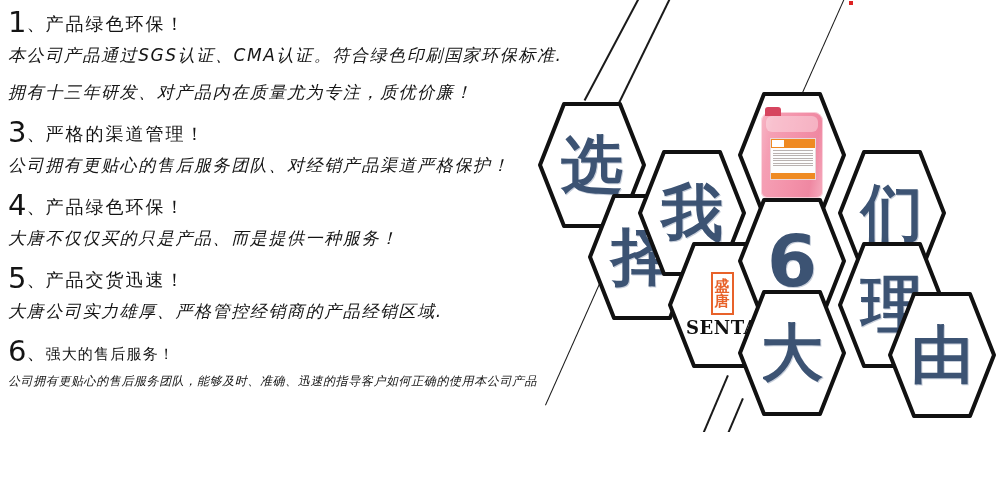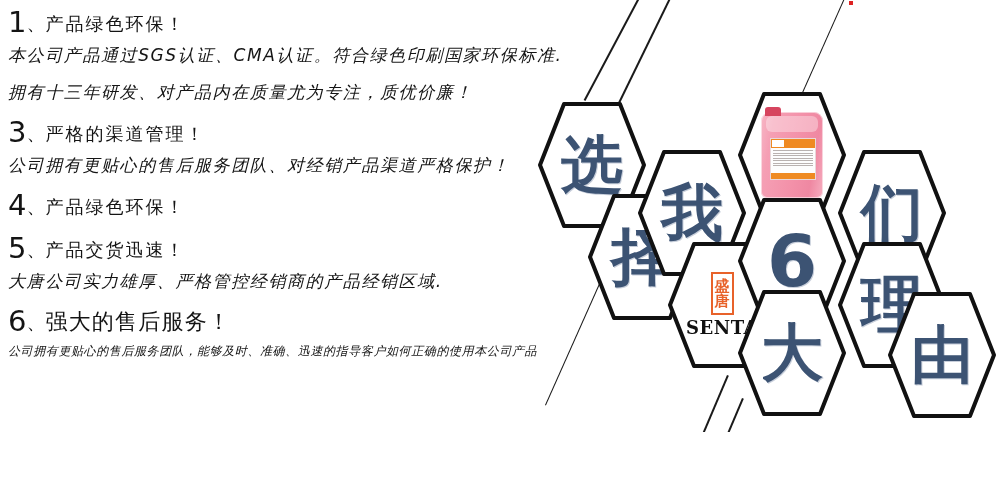--- a/index.html
+++ b/index.html
@@ -57,21 +57,21 @@
   }
   .reason-body {
     font-size: 17px;
     letter-spacing: 1.6px;
     color: #141414;
     line-height: 1.35;
     margin-top: 7px;
     white-space: nowrap;
     font-style: italic;
   }
-  .reason.last .reason-title { font-size: 22px; letter-spacing: 1.2px; font-family: Liberation Mono, monospace;}
+  .reason.last .reason-title { font-size: 15px; letter-spacing: 1.2px; font-family: Liberation Mono, monospace;}
   .reason.last .reason-body  { font-size: 12px; letter-spacing: 0.6px;}
 
   
   #honeycomb {
     position: absolute;
     left: 0;
     top: 0;
     width: 1000px;
     height: 500px;
     pointer-events: none;
@@ -241,20 +241,21 @@
       <div class="reason-head">
         <span class="reason-num">3</span><span class="reason-sep">、</span><span class="reason-title">严格的渠道管理！</span>
       </div>
       <div class="reason-body">公司拥有更贴心的售后服务团队、对经销产品渠道严格保护！</div>
     </div>
 
     <div class="reason">
       <div class="reason-head">
         <span class="reason-num">4</span><span class="reason-sep">、</span><span class="reason-title">产品绿色环保！</span>
       </div>
+      <div class="reason-body">大唐不仅仅买的只是产品、而是提供一种服务！</div>
     </div>
 
     <div class="reason">
       <div class="reason-head">
         <span class="reason-num">5</span><span class="reason-sep">、</span><span class="reason-title">产品交货迅速！</span>
       </div>
       <div class="reason-body">大唐公司实力雄厚、严格管控经销商的产品经销区域.</div>
     </div>
 
     <div class="reason last">

